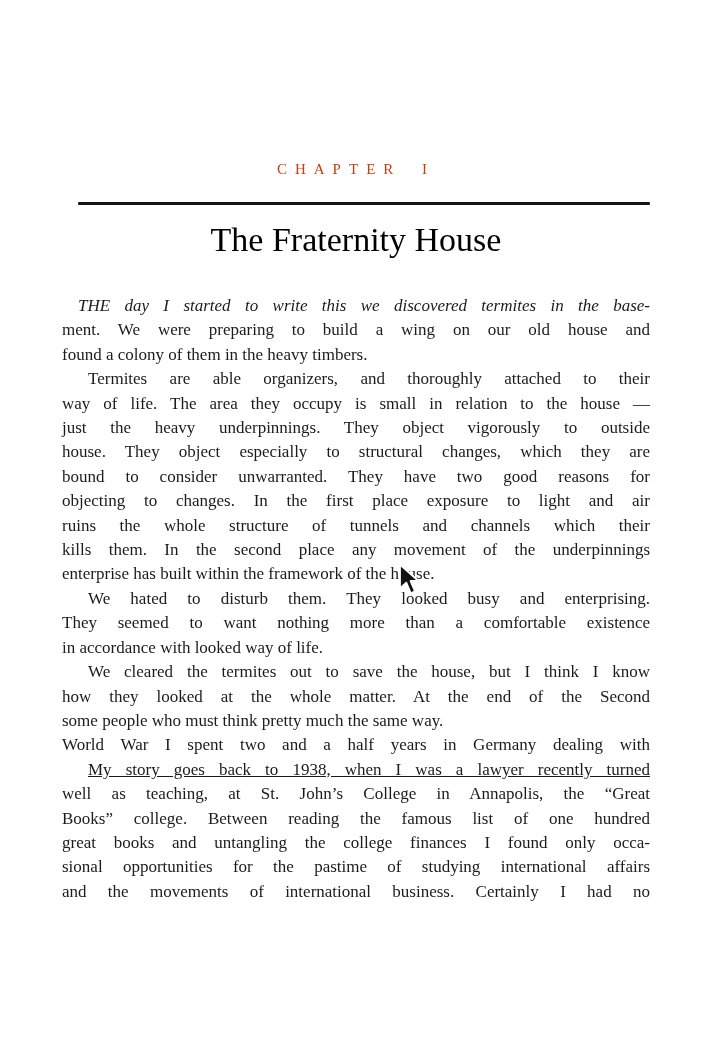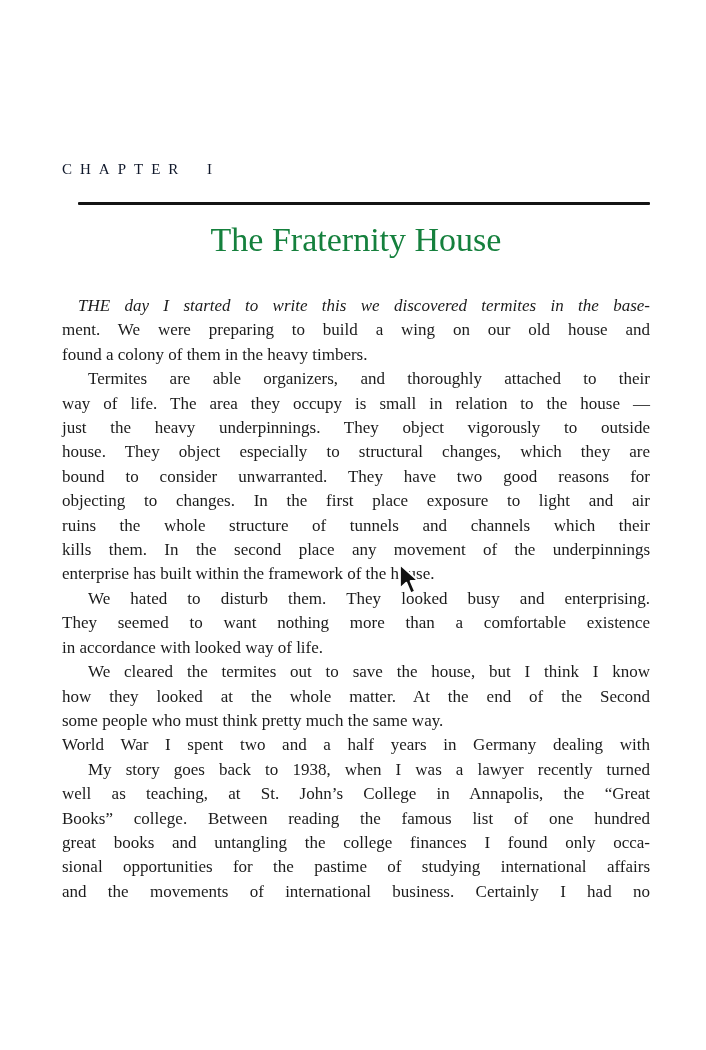--- a/index.html
+++ b/index.html
@@ -14,44 +14,44 @@
     background: #ffffff;
     font-family: "Liberation Serif", "DejaVu Serif", serif;
     color: #1b1b1b;
     overflow: hidden;
   }
   .chapter-label {
     position: absolute;
     top: 161px;
     left: 62px;
     width: 588px;
-    text-align: left;
+    text-align: center;
     font-size: 15px;
     letter-spacing: 8px;
     word-spacing: 9px;
-    color: #0f172a;
+    color: #c2410c;
   }
   .rule {
     position: absolute;
     top: 202px;
     left: 78px;
     width: 572px;
     height: 3px;
     background: #141414;
     border-radius: 1px;
   }
   .title {
     position: absolute;
     top: 221px;
     left: 62px;
     width: 588px;
     text-align: center;
     font-size: 34px;
     font-weight: normal;
-    color: #15803d;
+    color: #000000;
   }
   .body {
     position: absolute;
     top: 294px;
     left: 62px;
     width: 588px;
     font-size: 17px;
     line-height: 24.4px;
     color: #1b1b1b;
   }
@@ -95,21 +95,21 @@
       <div class="line">ruins the whole structure of tunnels and channels which their</div>
       <div class="line">kills them. In the second place any movement of the underpinnings</div>
       <div class="line para-end">enterprise has built within the framework of the house.</div>
       <div class="line" style="text-indent: 26px;">We hated to disturb them. They looked busy and enterprising.</div>
       <div class="line">They seemed to want nothing more than a comfortable existence</div>
       <div class="line para-end">in accordance with looked way of life.</div>
       <div class="line" style="text-indent: 26px;">We cleared the termites out to save the house, but I think I know</div>
       <div class="line">how they looked at the whole matter. At the end of the Second</div>
       <div class="line para-end">some people who must think pretty much the same way.</div>
       <div class="line">World War I spent two and a half years in Germany dealing with</div>
-      <div class="line" style="text-indent: 26px;">My story goes back to 1938, when I was a lawyer recently turned</div>
+      <div class="line" style="text-indent: 26px; text-decoration: underline;">My story goes back to 1938, when I was a lawyer recently turned</div>
       <div class="line">well as teaching, at St. John’s College in Annapolis, the “Great</div>
       <div class="line">Books” college. Between reading the famous list of one hundred</div>
       <div class="line">great books and untangling the college finances I found only occa-</div>
       <div class="line">sional opportunities for the pastime of studying international affairs</div>
       <div class="line">and the movements of international business. Certainly I had no</div>
     </div>
 
   <svg class="cursor" viewBox="0 0 22 34" xmlns="http://www.w3.org/2000/svg">
     <path d="M2,1.5 L2,25.5 L8.3,19.6 L12.7,30.2 L17.0,28.3 L12.5,18.0 L20.5,18.0 Z" fill="#111111" stroke="#ffffff" stroke-width="1.8" stroke-linejoin="round"></path>
   </svg>

